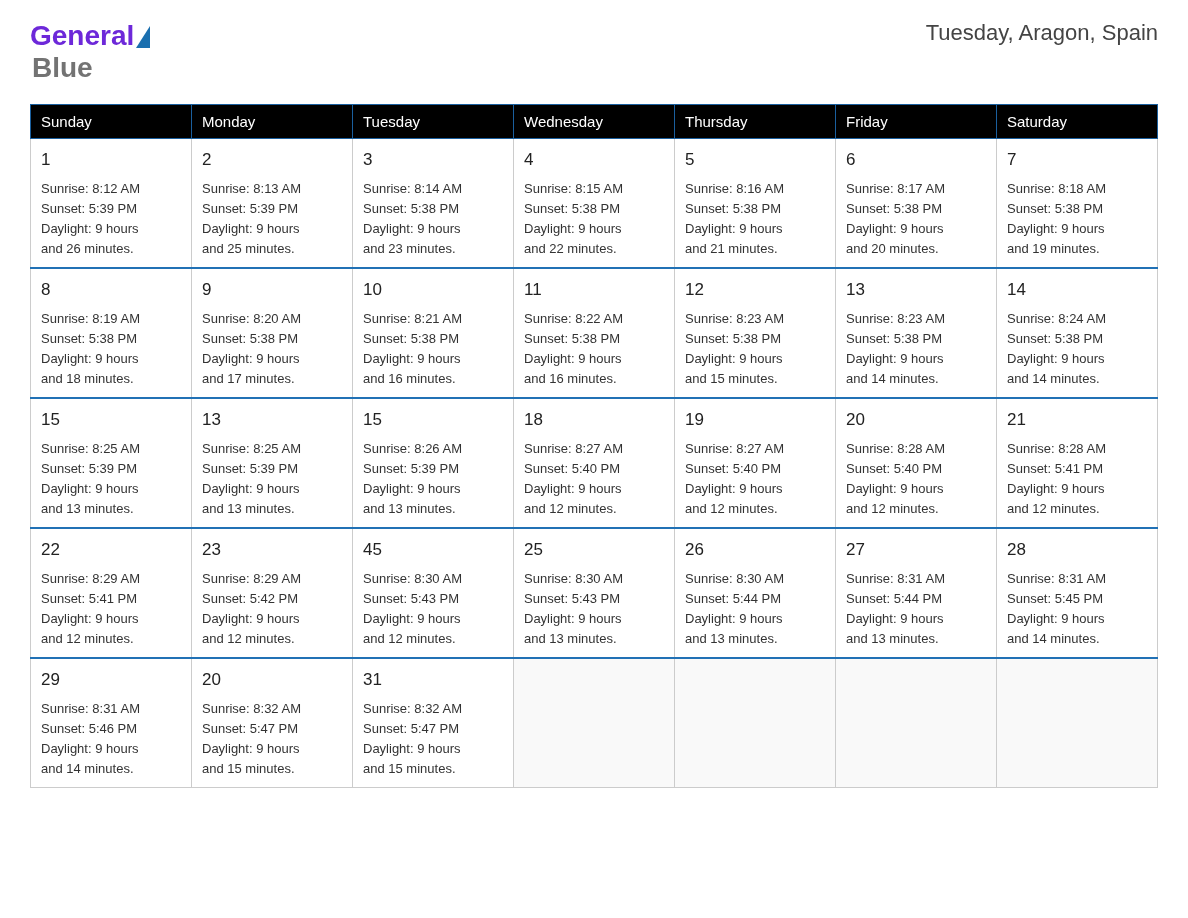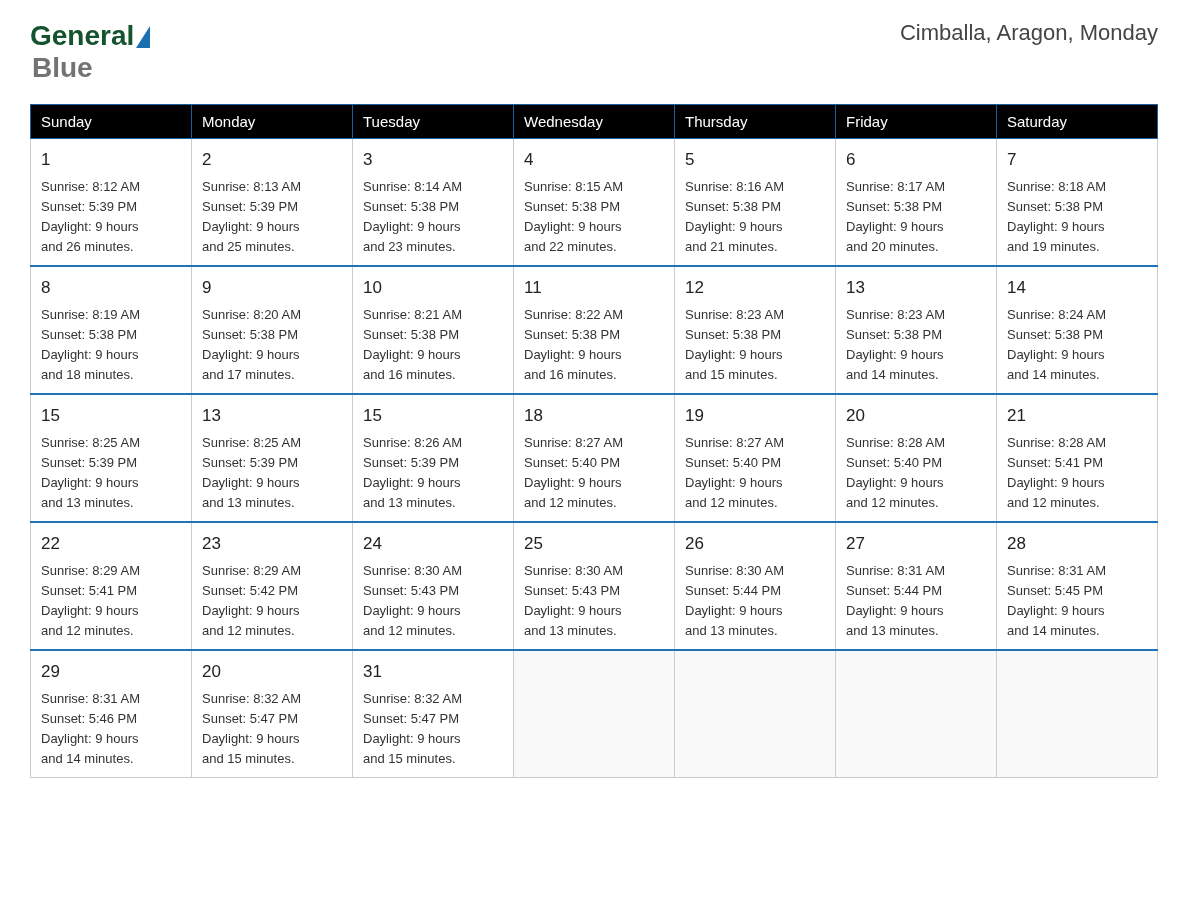--- a/index.html
+++ b/index.html
@@ -20,21 +20,21 @@
       flex-direction: column;
       align-items: flex-start;
     }
     .logo-top {
       display: flex;
       align-items: center;
     }
     .logo-text-general {
       font-size: 28px;
       font-weight: bold;
-      color: #14532d;
+      color: #6d28d9;
     }
     .logo-triangle {
       width: 0;
       height: 0;
       border-left: 14px solid transparent;
       border-bottom: 22px solid #1a6faf;
       margin-left: 2px;
       margin-top: 2px;
     }
     .logo-text-blue {
@@ -88,38 +88,39 @@
       font-size: 17px;
       font-weight: normal;
       display: block;
       margin-bottom: 4px;
       color: #222;
     }
     .day-info {
       font-size: 13px;
       color: #333;
       line-height: 1.55;
+      margin-top: 6px;
     }
     .row-divider td {
       border-top: 2px solid #2171b5;
     }
   </style>
 </head>
 <body>
 
 <div class="header">
   <div class="logo">
     <div class="logo-top">
       <span class="logo-text-general">General</span>
       <div class="logo-triangle"></div>
     </div>
     <span class="logo-text-blue">Blue</span>
   </div>
   <div class="title-block">
-    <div class="location-title">Cimballa, Aragon, Monday</div>
+    <div class="location-title">Tuesday, Aragon, Spain</div>
   </div>
 </div>
 
 <table class="calendar">
   <thead>
     <tr>
     <th>Sunday</th>
         <th>Monday</th>
         <th>Tuesday</th>
         <th>Wednesday</th>
@@ -222,21 +223,21 @@
       <tr class="row-divider">
         <td>
           <span class="day-number">22</span>
           <div class="day-info">Sunrise: 8:29 AM<br>Sunset: 5:41 PM<br>Daylight: 9 hours<br>and 12 minutes.</div>
         </td>
         <td>
           <span class="day-number">23</span>
           <div class="day-info">Sunrise: 8:29 AM<br>Sunset: 5:42 PM<br>Daylight: 9 hours<br>and 12 minutes.</div>
         </td>
         <td>
-          <span class="day-number">24</span>
+          <span class="day-number">45</span>
           <div class="day-info">Sunrise: 8:30 AM<br>Sunset: 5:43 PM<br>Daylight: 9 hours<br>and 12 minutes.</div>
         </td>
         <td>
           <span class="day-number">25</span>
           <div class="day-info">Sunrise: 8:30 AM<br>Sunset: 5:43 PM<br>Daylight: 9 hours<br>and 13 minutes.</div>
         </td>
         <td>
           <span class="day-number">26</span>
           <div class="day-info">Sunrise: 8:30 AM<br>Sunset: 5:44 PM<br>Daylight: 9 hours<br>and 13 minutes.</div>
         </td>

